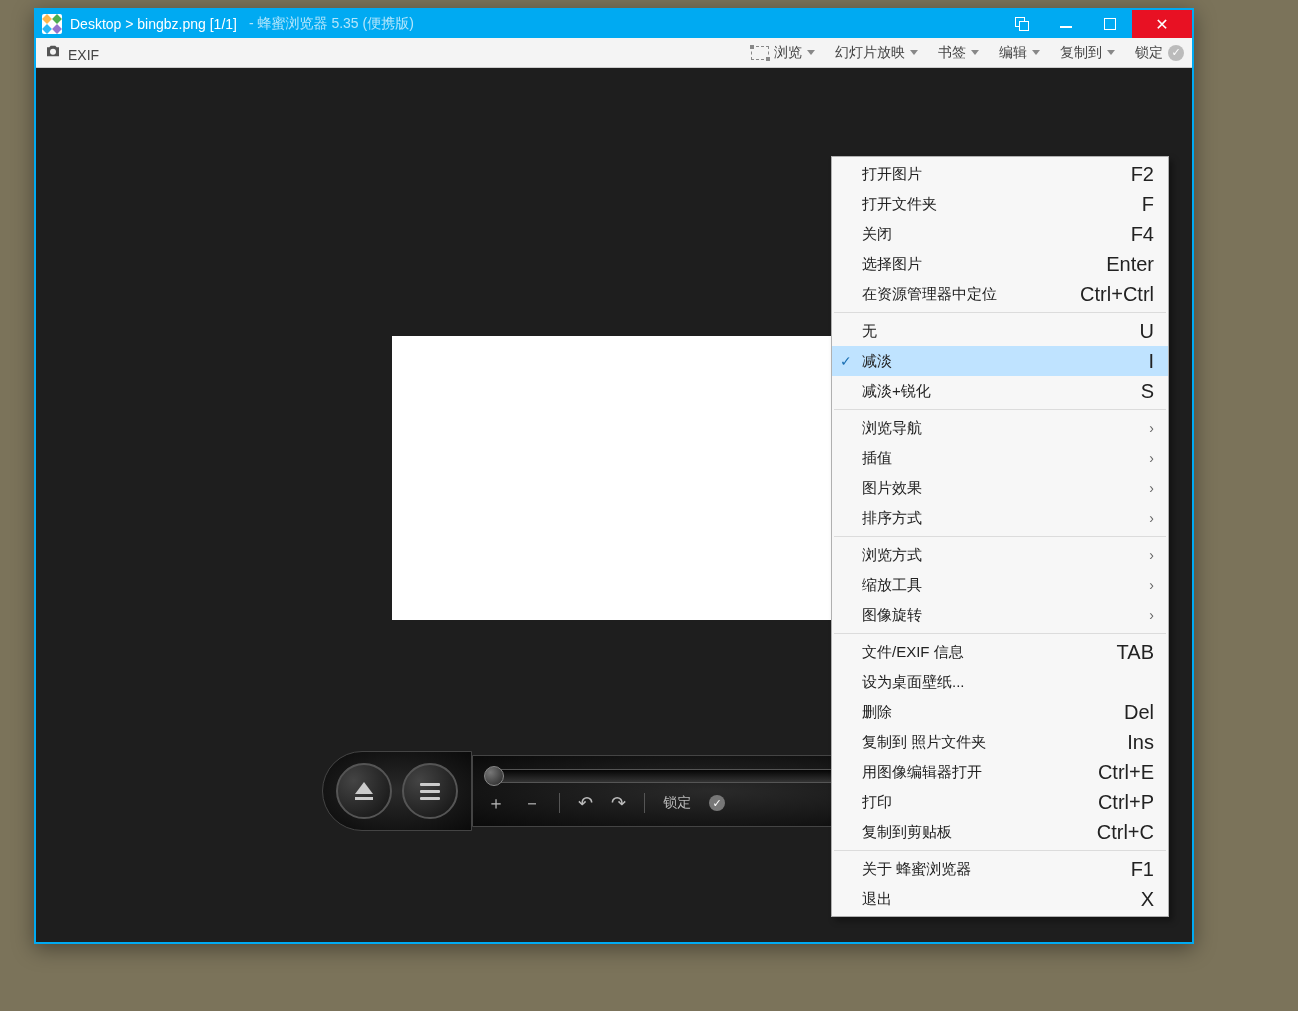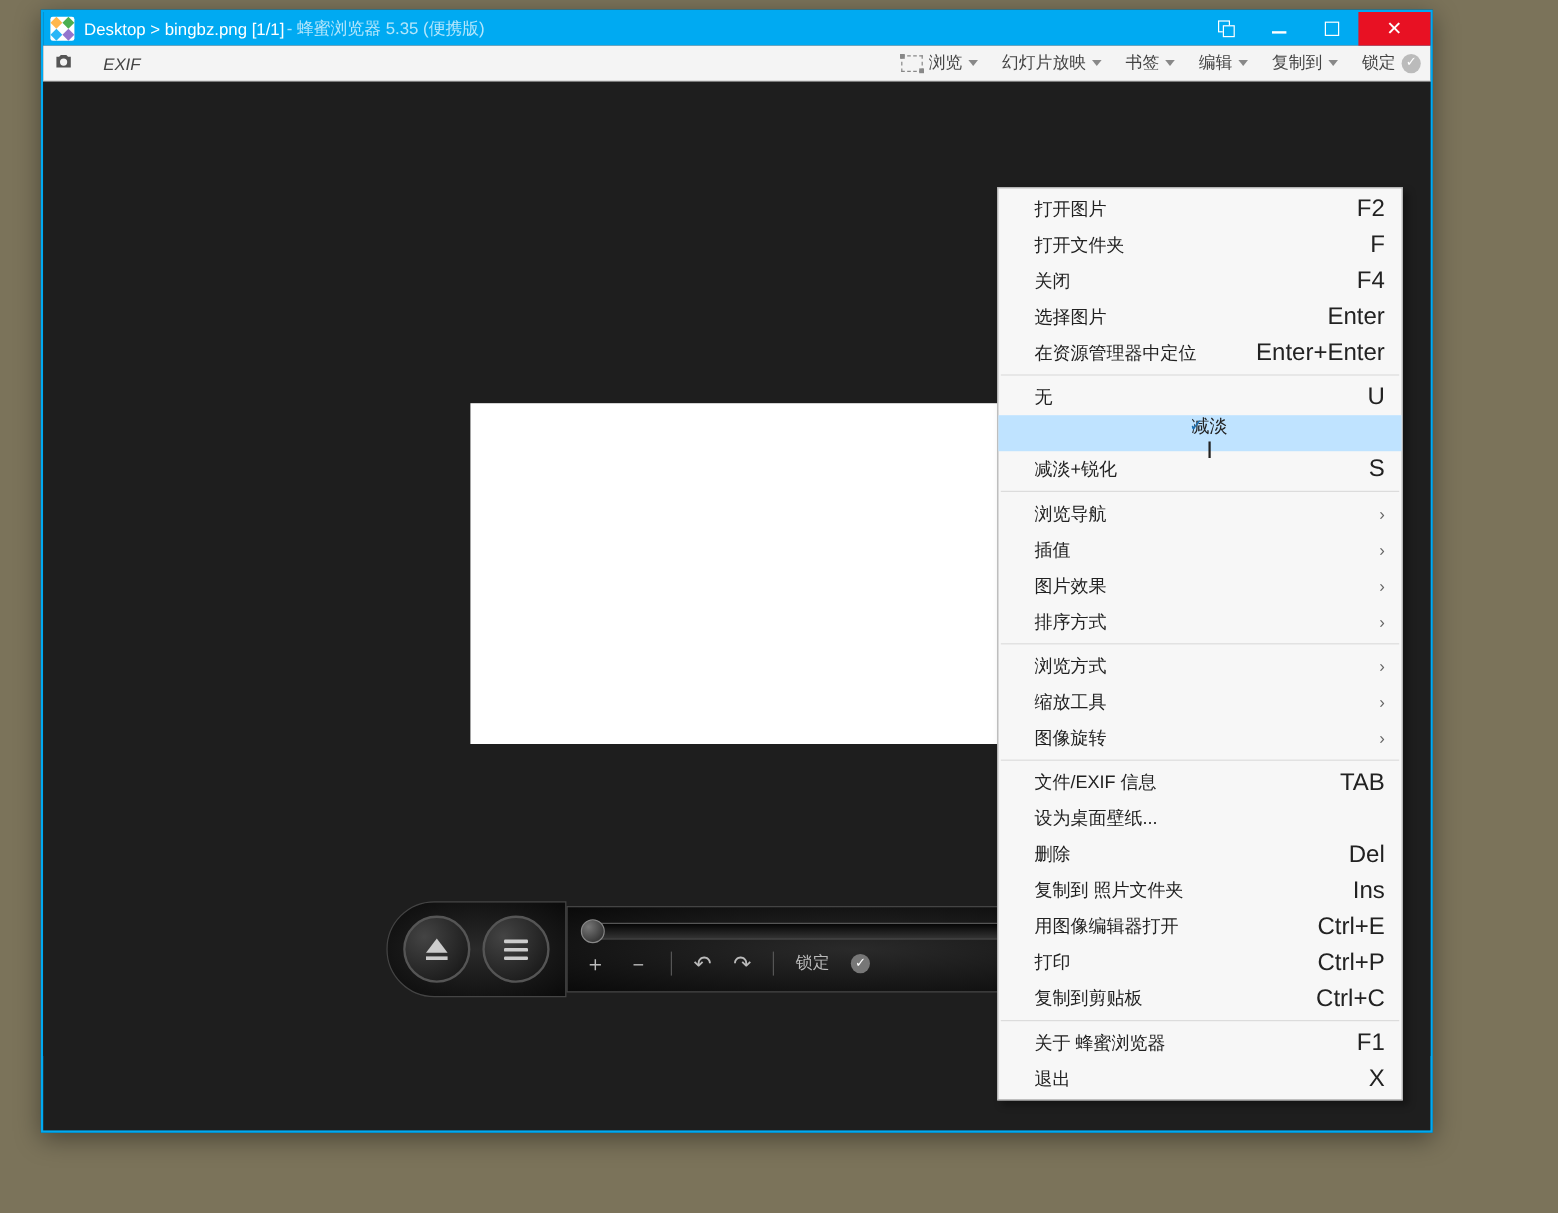--- a/index.html
+++ b/index.html
@@ -27,40 +27,40 @@
     background: #fff; border-radius: 2px;
   }
   .app-icon::before, .app-icon::after {
     content: ""; position: absolute; width: 10px; height: 10px;
   }
   .app-icon::before { left: 0; top: 0; background: #ffb74d; transform: rotate(45deg) scale(.7); }
   .app-icon::after  { right: 0; top: 0; background: #4caf50; transform: rotate(45deg) scale(.7); }
   .app-icon .b1 { position:absolute; left:0; bottom:0; width:10px;height:10px;background:#29b6f6;transform: rotate(45deg) scale(.7);}
   .app-icon .b2 { position:absolute; right:0;bottom:0;width:10px;height:10px;background:#9575cd;transform: rotate(45deg) scale(.7);}
   .title-text { flex: 0 0 auto; }
-  .title-dim  { color: rgba(255,255,255,.7); margin-left: 2px; }
+  .title-dim  { color: rgba(255,255,255,.7); margin-left: 12px; }
   .title-spacer { flex: 1; }
   .tb-btn {
     width: 44px; height: 28px; display: flex; align-items: center;
     justify-content: center; color: #fff; font-size: 14px;
   }
   .tb-btn.close { background: #e81123; width: 60px; font-size: 16px; }
   .square { width:12px;height:12px;border:1px solid #fff; }
   .squares{ position:relative;width:14px;height:14px;}
   .squares .a{position:absolute;left:0;top:0;width:10px;height:10px;border:1px solid #fff;}
   .squares .b{position:absolute;right:0;bottom:0;width:10px;height:10px;border:1px solid #fff;background:#00aaf2;}
   .minline { width:12px;height:0;border-top:2px solid #fff;margin-top:6px;}
   
   .toolbar {
     height: 30px; background: #f4f4f4;
     display: flex; align-items: center; padding: 0 8px;
     color: #444; font-size: 14px;
     border-bottom: 1px solid #ccc;
   }
-  .toolbar .left { display: flex; align-items: center; gap: 24px; font-style: italic; }
+  .toolbar .left { display: flex; align-items: flex-end; gap: 6px; }
   .toolbar .left svg { width:18px;height:18px;fill:#555;}
   .toolbar .right { margin-left: auto; display: flex; align-items: center; gap: 20px; }
   .tool-item { display:flex; align-items:center; gap:5px; color:#444;}
   .tri { width:0;height:0;border-left:4px solid transparent;border-right:4px solid transparent;border-top:5px solid #888;}
   .crop-ic{width:18px;height:14px;border:1px dashed #888;position:relative;}
   .crop-ic::before,.crop-ic::after{content:"";position:absolute;width:4px;height:4px;background:#888;}
   .crop-ic::before{left:-2px;top:-2px}.crop-ic::after{right:-2px;bottom:-2px;}
   .check-circle{width:16px;height:16px;border-radius:50%;background:#bbb;display:flex;align-items:center;justify-content:center;}
   .check-circle::after{content:"✓";font-size:11px;color:#fff;line-height:1;}
   
@@ -108,21 +108,21 @@
     background:#f7f7f7; border:1px solid #b0b0b0;
     box-shadow: 4px 4px 6px rgba(0,0,0,.35);
     font-size:15px; color:#222;
     padding: 2px 0;
   }
   .mi { display:flex; align-items:center; height:30px; padding:0 14px 0 30px;}
   .mi .lab{flex:1;}
   .mi .sc{color:#222;font-size:20px;}
   .mi .sub{color:#666;font-size:14px;}
   .sep{height:1px;background:#dcdcdc;margin:3px 2px;}
-  .mi.sel{background:#bfe3ff;flex-direction:column;}
+  .mi.sel{background:#bfe3ff;}
   .mi.sel::before{content:"✓";position:absolute;margin-left:-22px;color:#1a6fb3;font-size:14px;}
   .eject-ic{display:block;width:0;height:0;border-left:9px solid transparent;border-right:9px solid transparent;border-bottom:12px solid #ccc;}
   .eject-wrap{display:flex;flex-direction:column;align-items:center;gap:3px;}
   .eject-bar{width:18px;height:3px;background:#ccc;}
   .menu-ic{display:flex;flex-direction:column;gap:4px;}
   .menu-ic span{display:block;width:20px;height:3px;background:#ccc;border-radius:1px;}
 </style>
 </head>
 <body>
 
@@ -237,21 +237,21 @@
         <div class="mi">
           <span class="lab">关闭</span>
           <span class="sc">F4</span>
         </div>
         <div class="mi">
           <span class="lab">选择图片</span>
           <span class="sc">Enter</span>
         </div>
         <div class="mi">
           <span class="lab">在资源管理器中定位</span>
-          <span class="sc">Enter+Enter</span>
+          <span class="sc">Ctrl+Ctrl</span>
         </div>
         <div class="sep"></div>
         <div class="mi">
           <span class="lab">无</span>
           <span class="sc">U</span>
         </div>
         <div class="mi sel">
           <span class="lab">减淡</span>
           <span class="sc">I</span>
         </div>

